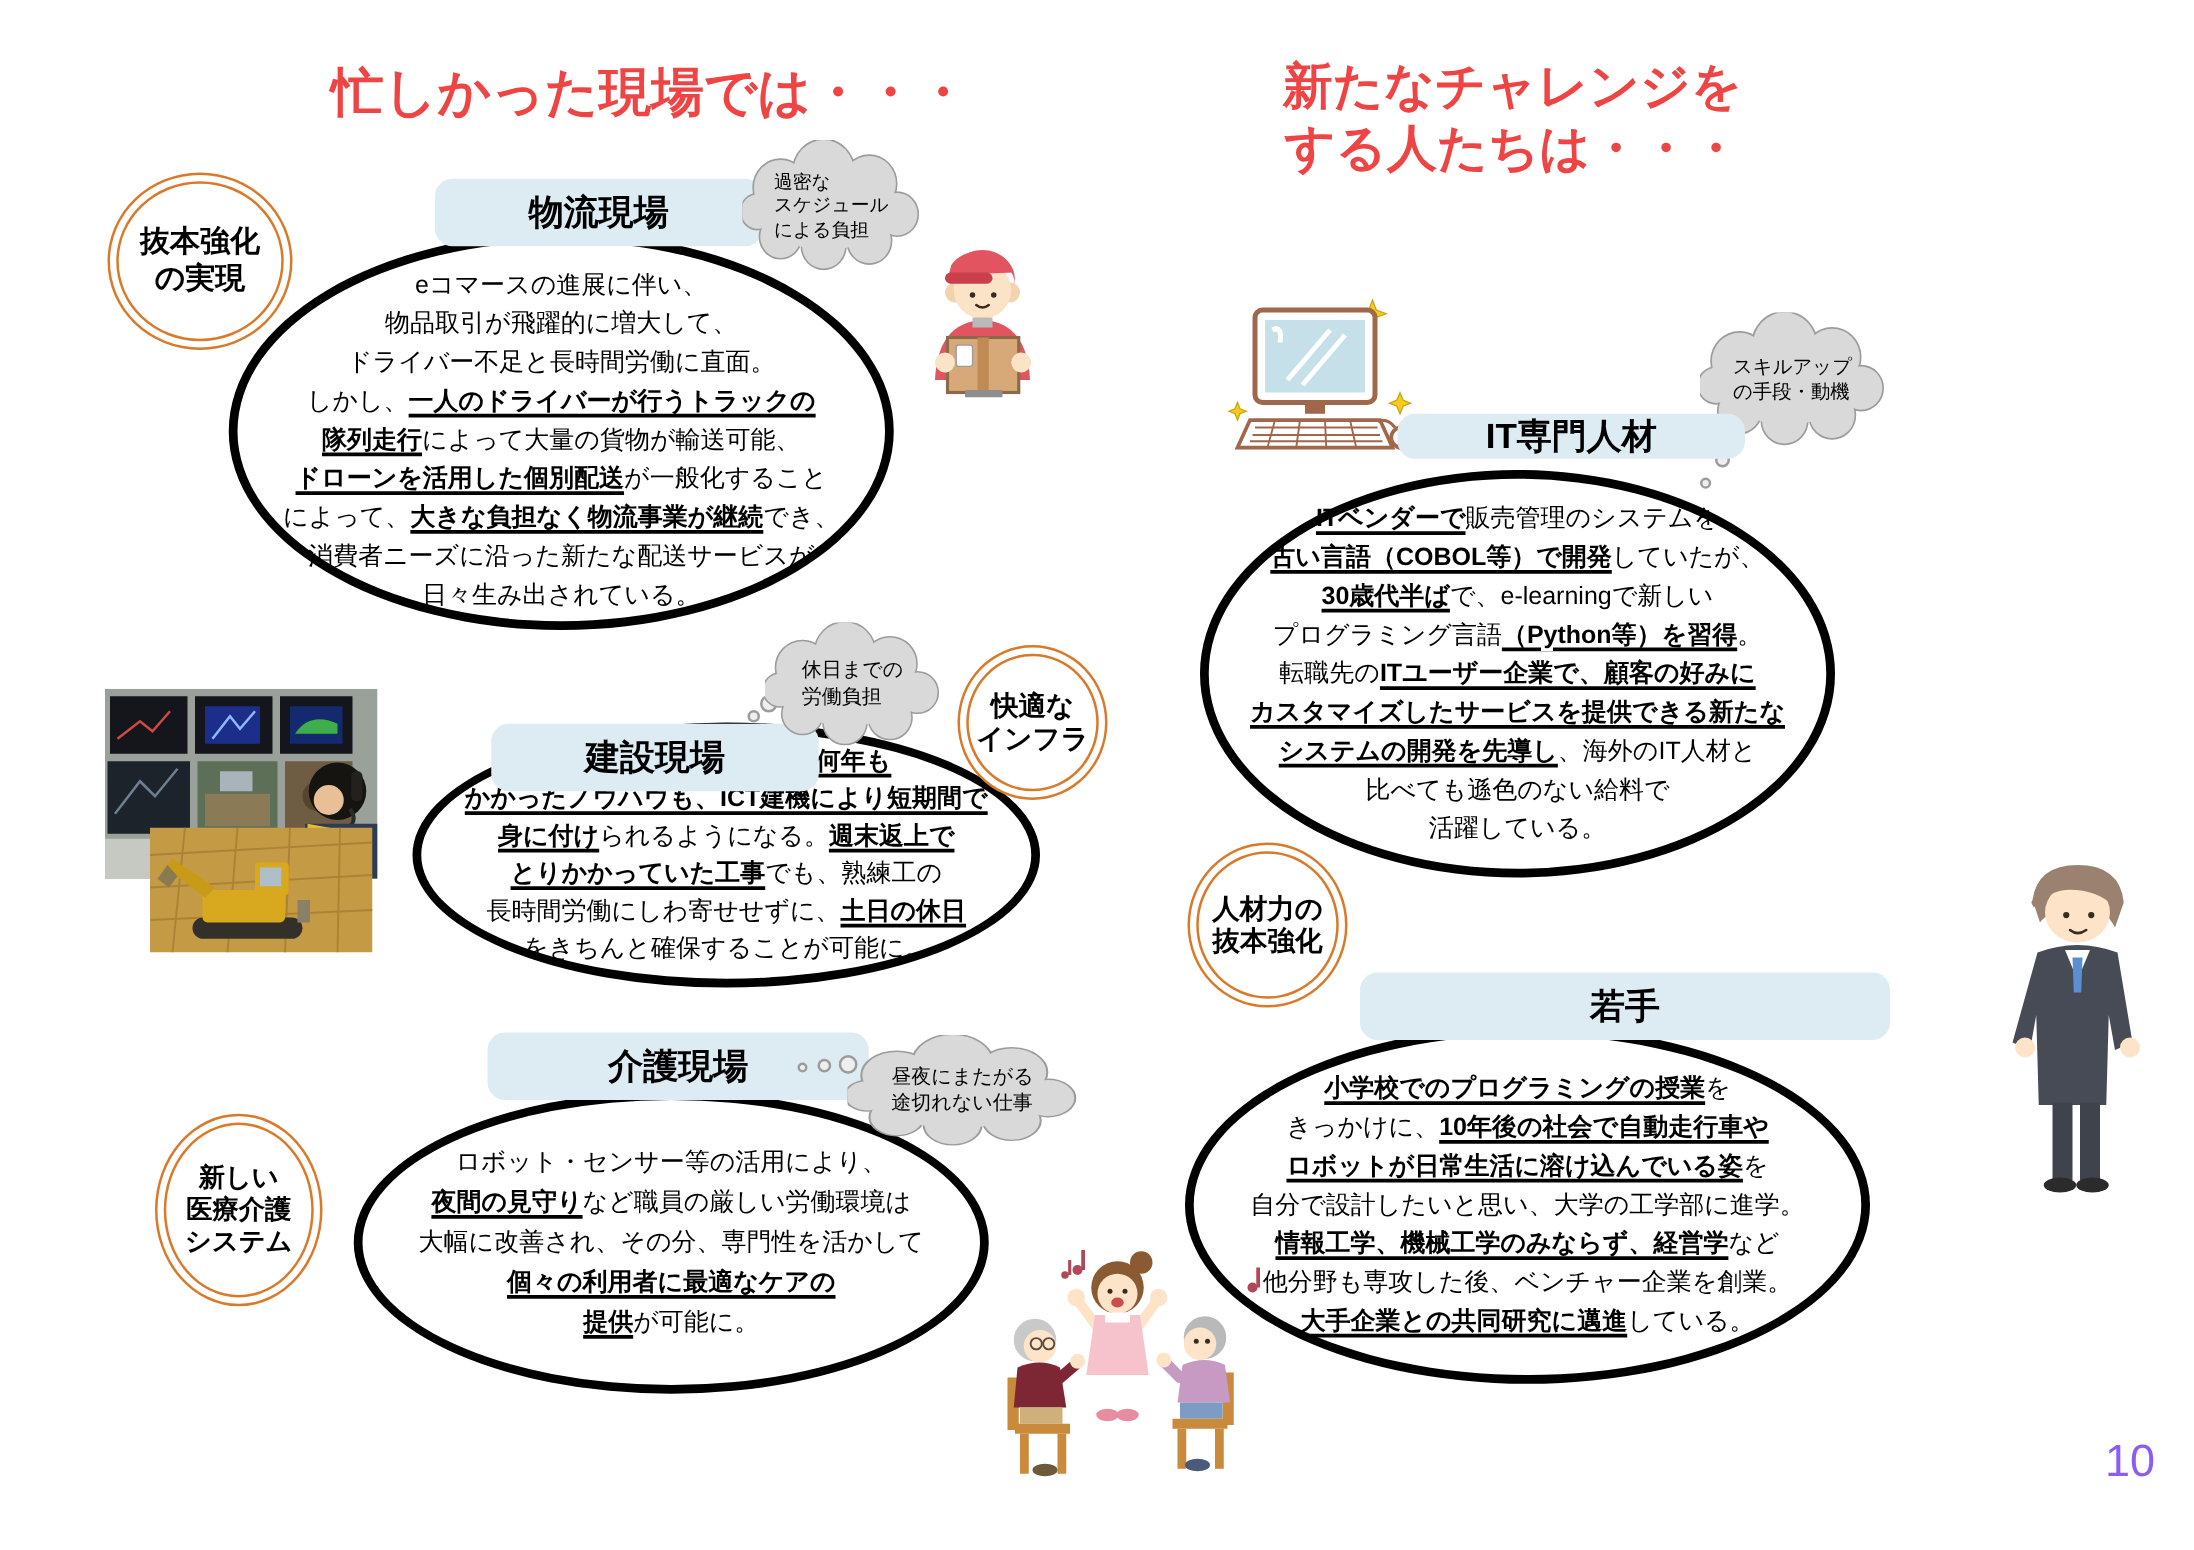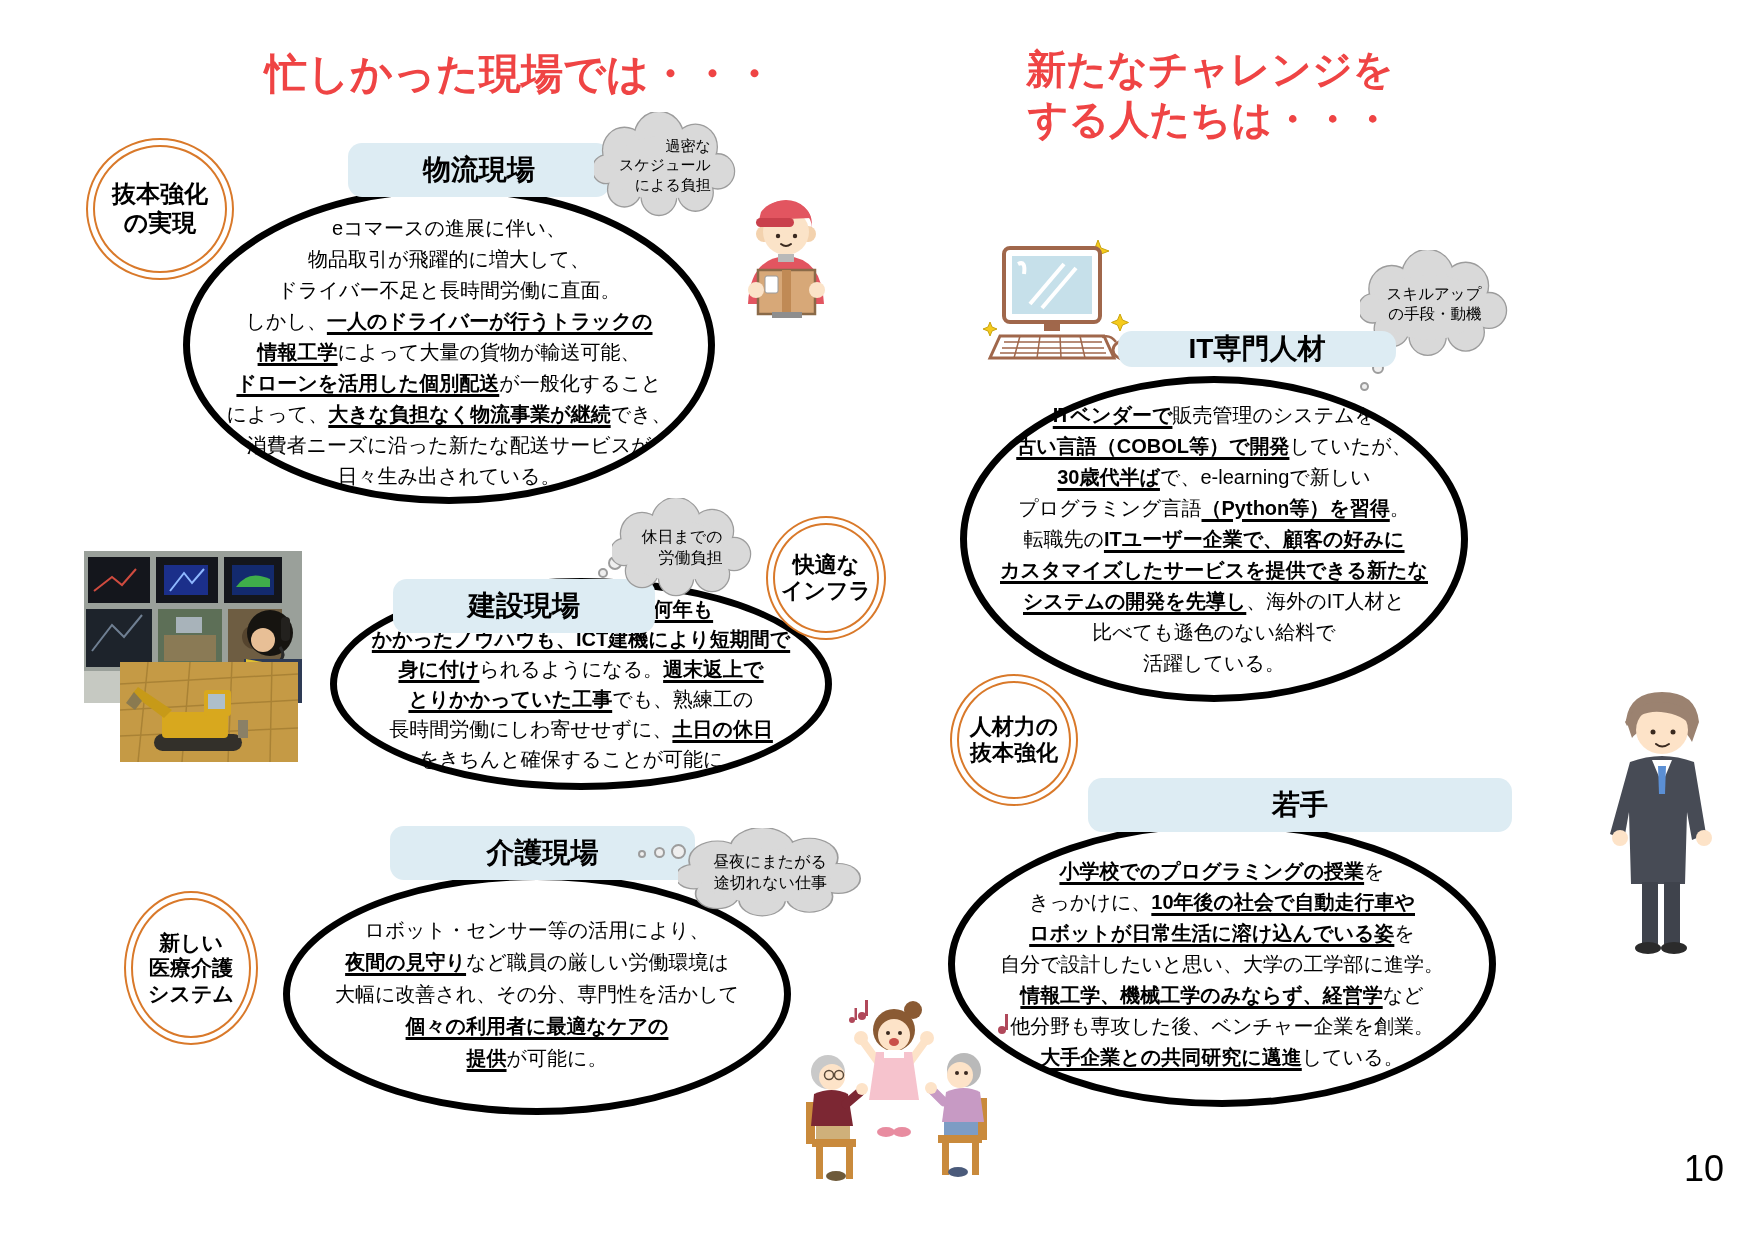--- a/index.html
+++ b/index.html
@@ -22,41 +22,41 @@
   .badge{
     position:absolute;border:2.5px solid var(--accent-orange,#d9792a);border-radius:50%;
     display:flex;align-items:center;justify-content:center;text-align:center;font-weight:700;
     white-space:pre-line;z-index:3;line-height:1.2;background:#fff;box-sizing:border-box;
   }
   .badge::before{content:"";position:absolute;inset:5px;border:2px solid var(--accent-orange,#d9792a);border-radius:50%;}
   .cloud{position:absolute;z-index:3;}
   .cloud > svg{position:absolute;inset:0;width:100%;height:100%;}
   .cloud-label{
     position:relative;z-index:1;width:100%;height:100%;display:flex;align-items:center;justify-content:center;
-    text-align:right;white-space:pre-line;font-size:16px;line-height:1.3;
+    text-align:left;white-space:pre-line;font-size:16px;line-height:1.3;
   }
   .dot{position:absolute;border:2px solid #9c9c9c;background:#efefef;border-radius:50%;z-index:2;box-sizing:border-box;}
-  .pagenum{position:absolute;font-size:36px;color:#000000;z-index:4;}
+  .pagenum{position:absolute;font-size:36px;color:#8b5cf6;z-index:4;}
   .illus{position:absolute;z-index:2;}
   .photo{position:absolute;z-index:2;}
 </style>
 </head>
 <body>
 
 <div class="abs title" style="left:210px;top:48px;width:620px;font-size:42px;">忙しかった現場では・・・</div>
 
 <div class="badge" style="left:86px;top:138px;width:148px;height:142px;font-size:24px;">抜本強化
 の実現</div>
 
 <div class="ellipse" style="left:183px;top:186px;width:532px;height:318px;">
   <div class="body-text" style="width:505px;margin-top:14px;"><span>eコマースの進展に伴い、
 物品取引が飛躍的に増大して、
 ドライバー不足と長時間労働に直面。
 しかし、</span><span class="hl">一人のドライバーが行うトラックの
-情報工学</span><span>によって大量の貨物が輸送可能、
+隊列走行</span><span>によって大量の貨物が輸送可能、
 </span><span class="hl">ドローンを活用した個別配送</span><span>が一般化すること
 によって、</span><span class="hl">大きな負担なく物流事業が継続</span><span>でき、
 消費者ニーズに沿った新たな配送サービスが
 日々生み出されている。</span></div>
 </div>
 <div class="pill" style="left:348px;top:143px;width:262px;height:54px;">物流現場</div>
 <div class="dot" style="left:616px;top:172px;width:8px;height:8px;"></div>
 <div class="dot" style="left:632px;top:168px;width:12px;height:12px;"></div>
 <div class="dot" style="left:652px;top:163px;width:17px;height:17px;"></div>
 <div class="cloud" style="left:594px;top:112px;width:142px;height:106px;">

